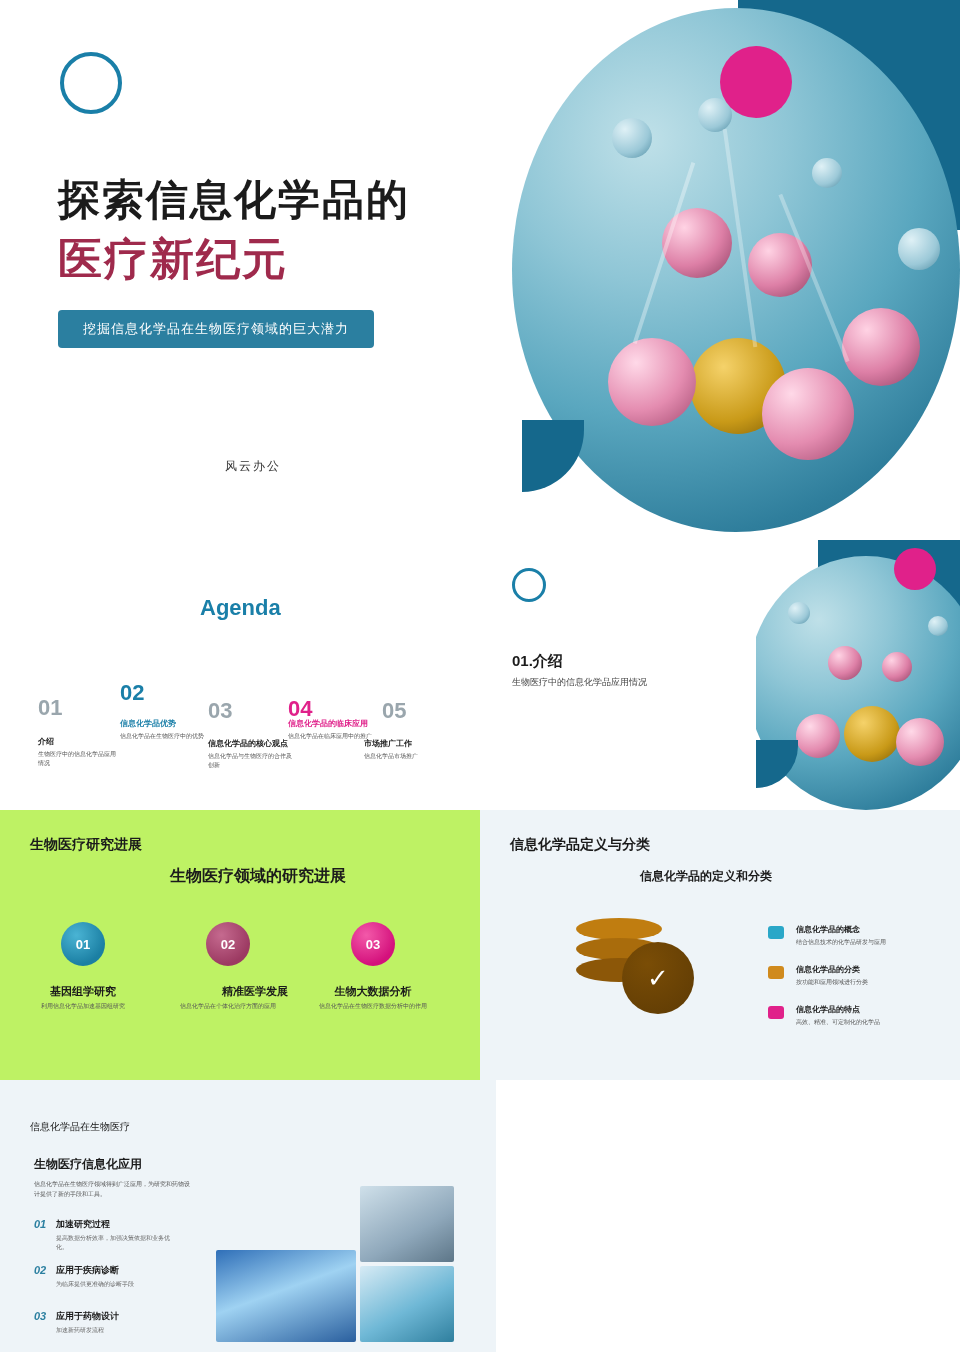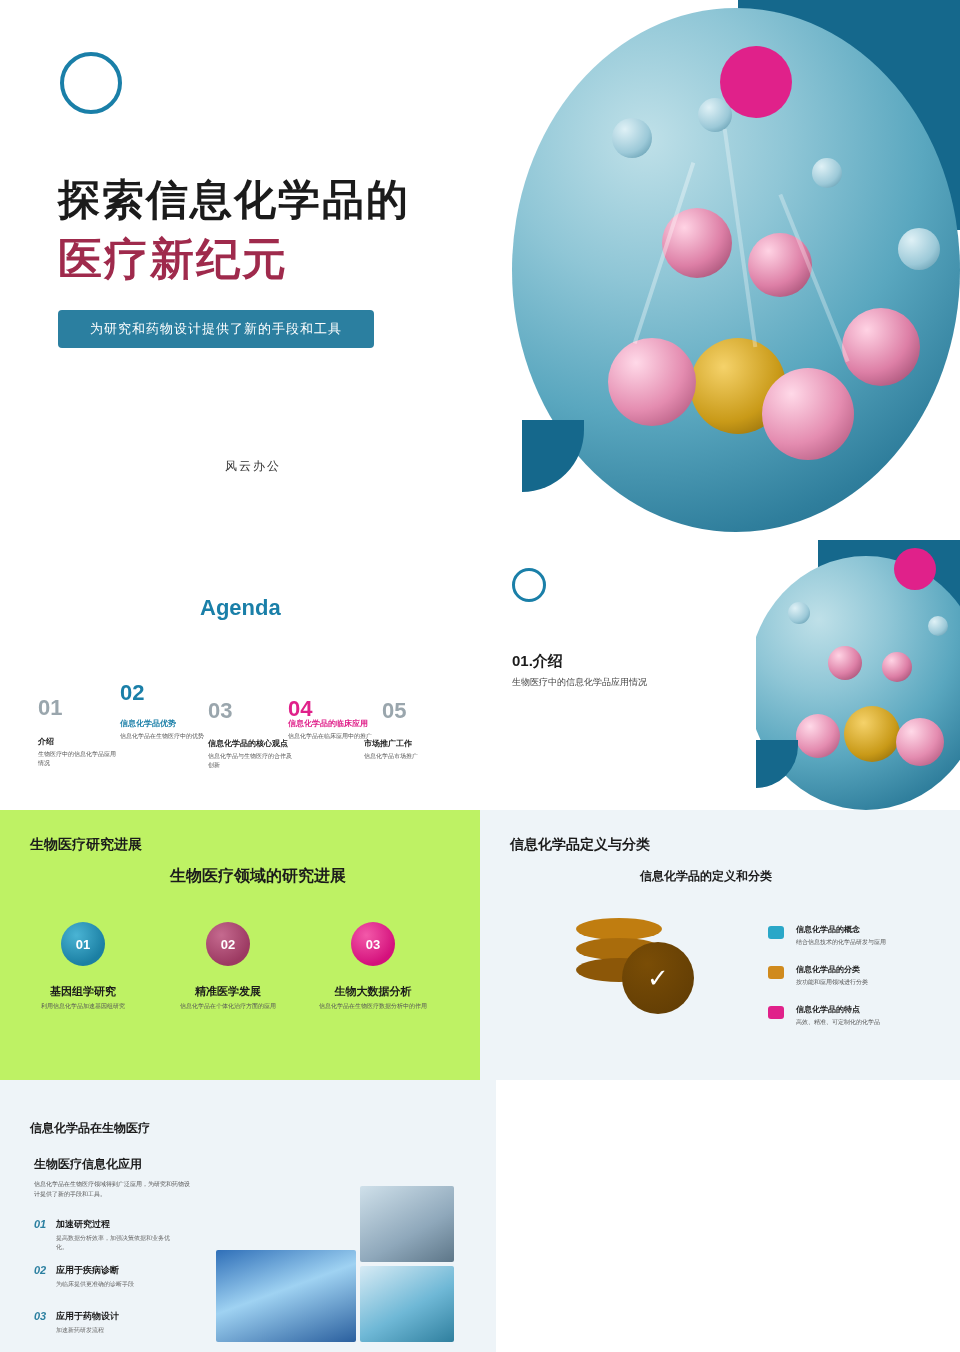--- a/index.html
+++ b/index.html
@@ -80,21 +80,21 @@
   #slide5 .s5-sub{position:absolute;left:160px;top:58px;font-size:12px;font-weight:bold;}
   .coin{position:absolute;border-radius:50%;}
   .bullet-icon{
     position:absolute;width:16px;height:13px;border-radius:3px;
   }
   .bullet-title{position:absolute;font-size:8px;font-weight:bold;}
   .bullet-desc{position:absolute;font-size:6px;color:#555;}
 
   
   #slide6{left:0;top:1080px;width:480px;height:272px;background:#eef4f8;}
-  #slide6 .s6-title{position:absolute;left:30px;top:40px;font-size:12px;font-weight:bold;}
+  #slide6 .s6-title{position:absolute;left:30px;top:40px;font-size:10px;font-weight:normal;}
   #slide6 .s6-sub{position:absolute;left:34px;top:76px;font-size:12px;font-weight:bold;}
   #slide6 .s6-para{position:absolute;left:34px;top:100px;width:160px;font-size:6px;color:#555;line-height:1.6;}
   .num-it{position:absolute;font-size:11px;font-style:italic;font-weight:bold;color:#2b7fa0;}
   .it-title{position:absolute;font-size:9px;font-weight:bold;}
   .it-desc{position:absolute;font-size:6px;color:#666;width:120px;}
   .lab-img{position:absolute;border-radius:2px;overflow:hidden;}
 
   
   #slide7{left:480px;top:1080px;width:480px;height:272px;}
   #slide7 .ring{position:absolute;left:32px;top:28px;width:28px;height:28px;border:3px solid #1a7fa8;border-radius:50%;}
@@ -131,21 +131,21 @@
       </div>
 
       <div class="pink-dot" style="left:222px;top:46px;width:72px;height:72px;"></div>
 
       <div class="blue-block" style="left:24px;top:420px;width:62px;height:72px;border-bottom-right-radius:62px;"></div>
     </div>
 
     <div class="ring"></div>
     <div class="title1">探索信息化学品的</div>
     <div class="title2">医疗新纪元</div>
-    <div class="subtitle-pill">为研究和药物设计提供了新的手段和工具</div>
+    <div class="subtitle-pill">挖掘信息化学品在生物医疗领域的巨大潜力</div>
     <div class="author">风云办公</div>
   </div>
 
   <div class="slide" id="slide2">
     <div class="agenda-title">Agenda</div>
 
     <div class="ag-num" style="left:38px;top:155px;color:#9aa6ad;">01</div>
     <div class="ag-head" style="left:38px;top:196px;color:#222;">介绍</div>
     <div class="ag-desc" style="left:38px;top:210px;">生物医疗中的信息化学品应用情况</div>
 
@@ -192,21 +192,21 @@
 
     <div class="step-circle" style="left:61px;top:112px;background:radial-gradient(circle at 35% 30%,#4ab4d4,#1b7fa3 70%);">
         <span>01</span>
       </div>
     <div class="step-label" style="left:23px;top:174px;">基因组学研究</div>
     <div class="step-desc" style="left:23px;top:192px;">利用信息化学品加速基因组研究</div>
 
     <div class="step-circle" style="left:206px;top:112px;background:radial-gradient(circle at 35% 30%,#c56a8f,#9c3a62 70%);">
         <span>02</span>
       </div>
-    <div class="step-label" style="left:168px;top:174px;">精准医学发展</div>
+    <div class="step-label" style="left:168px;top:174px;text-align:right;">精准医学发展</div>
     <div class="step-desc" style="left:168px;top:192px;">信息化学品在个体化治疗方面的应用</div>
 
     <div class="step-circle" style="left:351px;top:112px;background:radial-gradient(circle at 35% 30%,#f359a9,#d4117c 70%);">
         <span>03</span>
       </div>
     <div class="step-label" style="left:313px;top:174px;">生物大数据分析</div>
     <div class="step-desc" style="left:313px;top:192px;">信息化学品在生物医疗数据分析中的作用</div>
   </div>
 
   <div class="slide" id="slide5">

